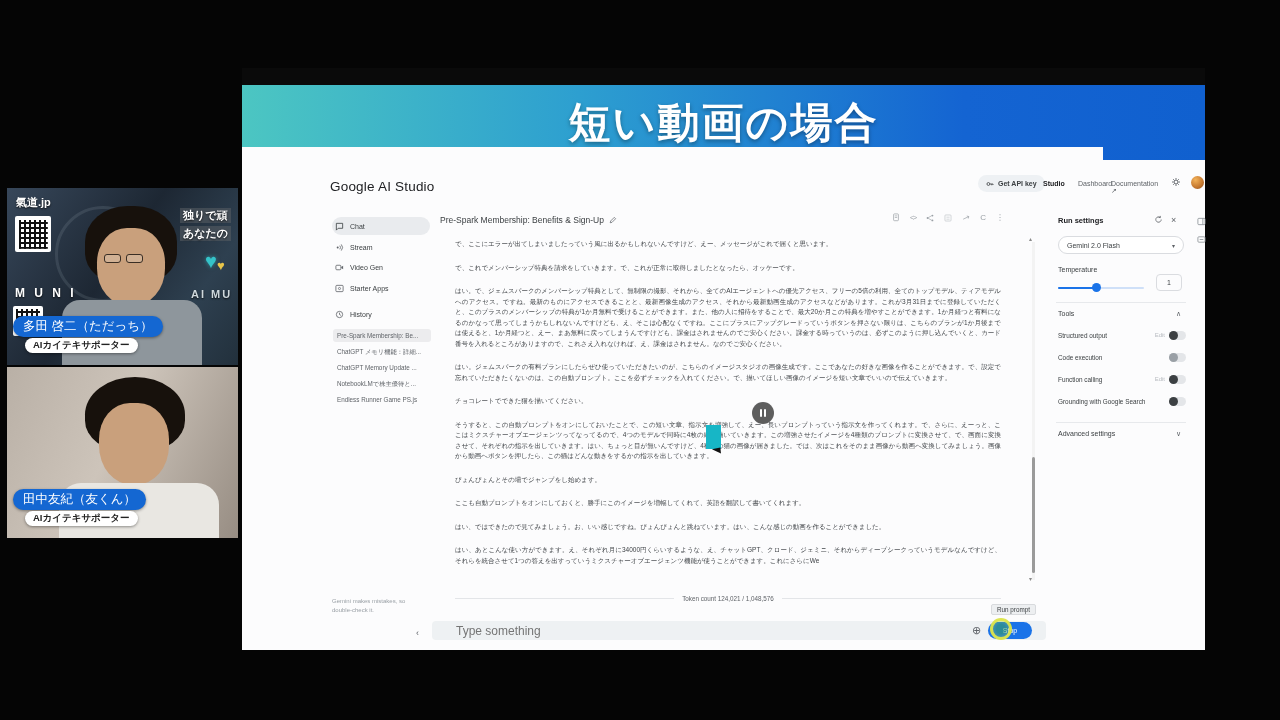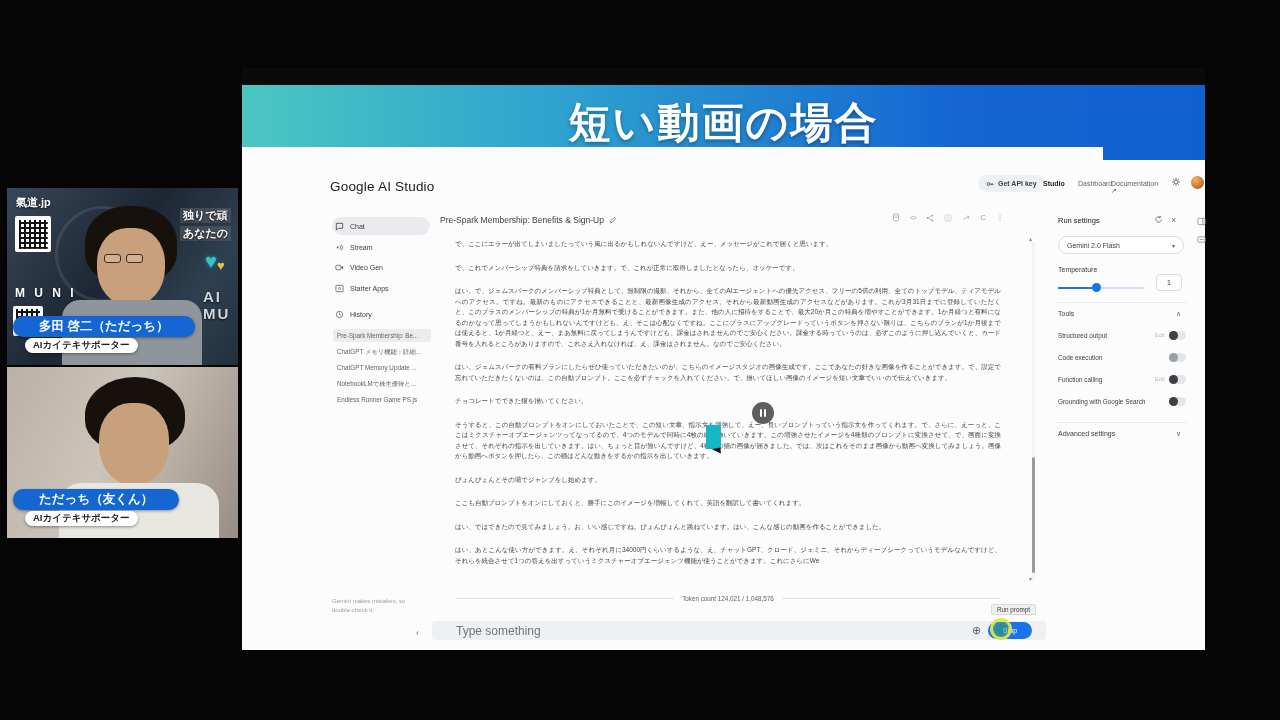--- a/index.html
+++ b/index.html
@@ -26,22 +26,22 @@
   .body2{position:absolute;background:#e9e7e2;border-radius:22px 22px 0 0}
   .glasses{position:absolute;display:flex;gap:5px}
   .glasses i{width:17px;height:9px;border:1.5px solid #3a2e24;background:rgba(235,235,235,.22);border-radius:3px}
   .qr{position:absolute;background:#fff;border-radius:2px;
       background-image:repeating-linear-gradient(0deg,#111 0 2px,transparent 2px 5px),repeating-linear-gradient(90deg,#111 0 2px,transparent 2px 5px);
       background-size:80% 80%;background-position:center;background-repeat:no-repeat;box-shadow:inset 0 0 0 3px #fff}
   .cam-text{position:absolute;color:#fff;font-weight:700;text-shadow:0 1px 2px rgba(0,0,0,.8)}
   .cap{background:rgba(90,95,100,.55);padding:0 3px}
   .heart{position:absolute;font-size:20px;color:#35c3c9;text-shadow:0 0 4px rgba(53,195,201,.6)}
   .heart2{position:absolute;font-size:13px;color:#e8c54a}
-  .name-pill{position:absolute;background:#1467d2;color:#fff;font-weight:700;font-size:12.5px;
-    padding:2px 26px;border-radius:14px;white-space:nowrap;box-shadow:0 1px 3px rgba(0,0,0,.4)}
+  .name-pill{position:absolute;background:#1467d2;color:#fff;font-weight:400;font-size:12.5px;
+    padding:2px 10px;border-radius:14px;white-space:nowrap;box-shadow:0 1px 3px rgba(0,0,0,.4)}
   .role-pill{position:absolute;background:#fff;color:#222;font-weight:700;font-size:9.5px;
     padding:1px 8px;border-radius:10px;white-space:nowrap;box-shadow:0 1px 3px rgba(0,0,0,.4)}
 
   
   .app{position:absolute;left:242px;top:147px;width:861px;height:503px;background:#fcfcfd;color:#3c4043}
   .brand{position:absolute;left:88px;top:32px;font-size:13.5px;font-weight:500;color:#202124;letter-spacing:.2px}
   .hdr-pill{position:absolute;left:736px;top:28px;height:17px;background:#eef1f4;border-radius:9px;
     display:flex;align-items:center;gap:4px;padding:0 8px;font-size:7px;color:#3c4043;font-weight:600}
   .hdr-link{position:absolute;top:33px;font-size:7px;color:#5f6368}
   .hdr-link.bold{color:#202124;font-weight:700}
@@ -81,21 +81,21 @@
   .input-bar input{position:absolute;left:24px;top:0;width:380px;height:19px;border:none;background:transparent;
     font-size:12px;color:#5f6368;outline:none}
   .plus-ic{position:absolute;left:540px;top:3px;font-size:11px;color:#5f6368}
   .stop-btn{position:absolute;left:556px;top:1px;width:44px;height:17px;background:#1a73e8;border-radius:9px;
     color:#fff;font-size:7px;display:flex;align-items:center;justify-content:center;gap:3px;border:none}
   .cursor-ring{position:absolute;left:748px;top:471px;width:22px;height:22px;border-radius:50%;
     border:3px solid rgba(222,230,75,.95);background:radial-gradient(circle,rgba(60,160,90,.55) 0 40%,rgba(160,210,60,.3) 70%);z-index:30}
 
   
   .panel{position:absolute;left:810px;top:63px;width:138px;height:437px}
-  .panel .ttl{position:absolute;left:6px;top:6px;font-size:7.5px;color:#202124;font-weight:400}
+  .panel .ttl{position:absolute;left:6px;top:6px;font-size:7.5px;color:#202124;font-weight:700}
   .panel .pic{position:absolute;top:5px;color:#5f6368;font-size:9px}
   .model-sel{position:absolute;left:6px;top:26px;width:126px;height:18px;border:1px solid #dadce0;border-radius:9px;
     background:#fff;display:flex;align-items:center;justify-content:space-between;padding:0 8px;font-size:7px;color:#3c4043}
   .lab{position:absolute;font-size:7px;color:#3c4043}
   .sm{font-size:6px;color:#b8bcc2}
   .sl-track{position:absolute;left:6px;top:77px;width:86px;height:2px;background:#cfe0f8;border-radius:1px}
   .sl-fill{position:absolute;left:6px;top:77px;width:38px;height:2px;background:#1a73e8;border-radius:1px}
   .sl-thumb{position:absolute;left:40px;top:73px;width:9px;height:9px;border-radius:50%;background:#1a73e8}
   .val-box{position:absolute;left:104px;top:64px;width:26px;height:17px;border:1px solid #dadce0;border-radius:4px;
     display:flex;align-items:center;justify-content:center;font-size:7px;color:#3c4043}
@@ -355,26 +355,26 @@
       </div>
     <div class="body1" style="left:55px;top:112px;width:140px;height:65px"></div>
     <div class="cam-text" style="left:9px;top:7px;font-size:11px">氣道.jp</div>
     <div class="qr" style="left:8px;top:28px;width:36px;height:36px"></div>
     <div class="cam-text" style="left:8px;top:98px;font-size:12px;letter-spacing:3px">M U N I</div>
     <div class="qr" style="left:6px;top:118px;width:30px;height:30px"></div>
     <div class="cam-text cap" style="left:173px;top:20px;font-size:11px">独りで頑</div>
     <div class="cam-text cap" style="left:173px;top:38px;font-size:11px">あなたの</div>
     <div class="heart" style="left:198px;top:62px">♥</div>
     <div class="heart2" style="left:210px;top:70px">♥</div>
-    <div class="cam-text" style="left:196px;top:100px;font-size:15px;letter-spacing:2px;color:#cfd8dc">AI MU</div>
+    <div class="cam-text" style="left:184px;top:100px;font-size:11px;letter-spacing:2px;color:#cfd8dc">AI MU</div>
     <div class="name-pill" style="left:6px;top:128px">多田 啓二（ただっち）</div>
     <div class="role-pill" style="left:18px;top:150px">AIカイテキサポーター</div>
   </div>
 
   <div class="cam cam2">
     <div class="hair" style="left:78px;top:10px;width:100px;height:75px;border-radius:50% 50% 42% 42%"></div>
     <div class="face" style="left:92px;top:36px;width:70px;height:82px"></div>
     <div class="body2" style="left:52px;top:116px;width:160px;height:55px"></div>
-    <div class="name-pill" style="left:6px;top:122px">ただっち（友くん）</div>
+    <div class="name-pill" style="left:6px;top:122px">田中友紀（友くん）</div>
     <div class="role-pill" style="left:18px;top:144px">AIカイテキサポーター</div>
   </div>
 
 </div>
 
 </body></html>

